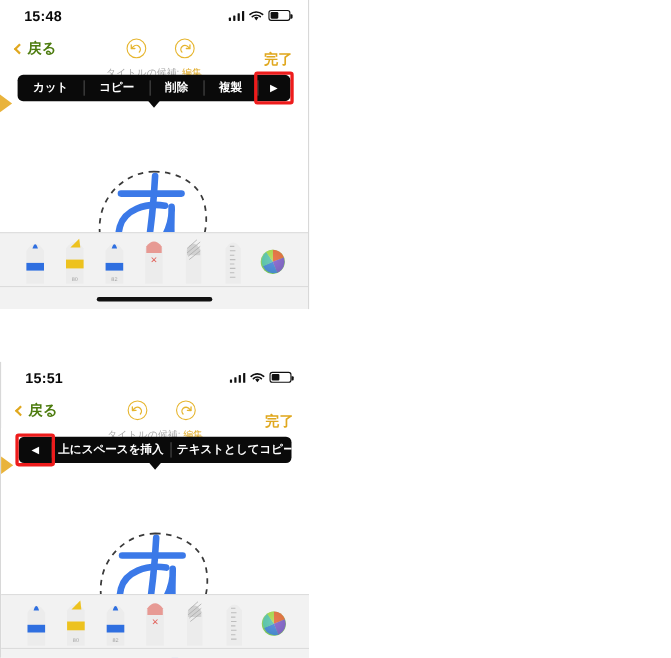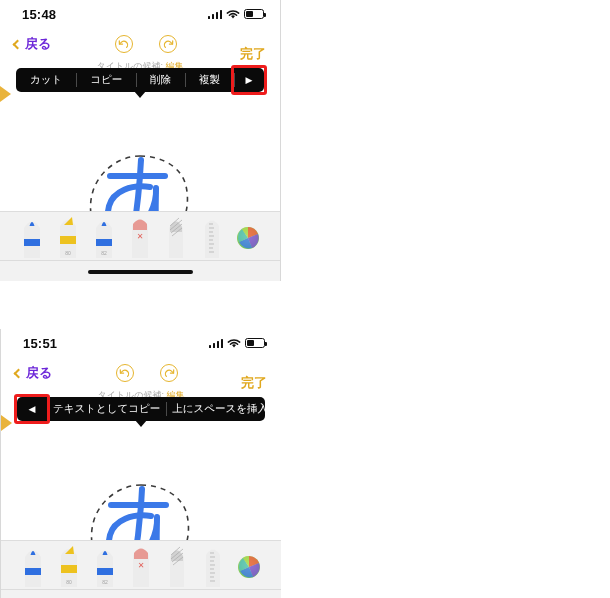--- a/index.html
+++ b/index.html
@@ -82,21 +82,21 @@
   .navbar {
     position: relative;
     height: 32px;
     display: flex;
     align-items: center;
     color: #e0a81f;
     padding: 0 14px;
   }
   .nav-back {
     display: flex; align-items: center; gap: 2px;
-    font-size: 13px; font-weight: bold; color:#6d28d9;
+    font-size: 13px; font-weight: bold; color:#4d7c0f;
   }
   .chev {
     display:inline-block; width:7px; height:7px;
     border-left:2px solid #e0a81f; border-bottom:2px solid #e0a81f;
     transform: rotate(45deg);
     margin-right:2px;
   }
   .nav-center {
     flex: 1;
     display: flex; align-items:center; justify-content:center;
@@ -149,21 +149,21 @@
     align-items: stretch;
     overflow: hidden;
   }
   .ctx-item {
     flex: 1 1 auto;
     display: flex;
     align-items: center;
     justify-content: center;
     color: #ffffff;
     font-size: 10.5px;
-    font-weight: normal;
+    font-weight: bold;
     position: relative;
     white-space: nowrap;
     padding: 0 6px;
   }
   .ctx-item + .ctx-item::before {
     content:"";
     position:absolute; left:0; top:5px; bottom:5px;
     width:1px; background:#4a4a4a;
   }
   .ctx-arrow {
@@ -468,22 +468,22 @@
           <path d="M112 430 L167 430" stroke-width="6"></path>
           <path d="M141 414 C140 434 137 462 133 484 C131 496 128 500 125 498" stroke-width="6"></path>
           <path d="M152 441 C134 438 115 445 111 460 C106 478 118 493 132 488 C150 481 158 457 157 442 C157 459 156 477 162 486 C166 492 170 494 173 491" stroke-width="6"></path>
           <path d="M174 418 C179 421 182 425 182 429" stroke-width="5"></path>
         </g>
       </svg>
 
       <div class="ctx-wrap">
         <div class="ctx">
           <div class="ctx-item ctx-arrow">◀</div>
+          <div class="ctx-item">上にスペースを挿入</div>
           <div class="ctx-item">テキストとしてコピー</div>
-          <div class="ctx-item">上にスペースを挿入</div>
 
         </div>
         <div class="ctx-tail"></div>
         <div class="hl-box" style="left:13px; top:-3px; width:36px; height:30px;"></div>
       </div>
 
       <div class="marker-tri" style="left:0px; top:26px;"></div>
     </div>
 
     <div class="palette">

